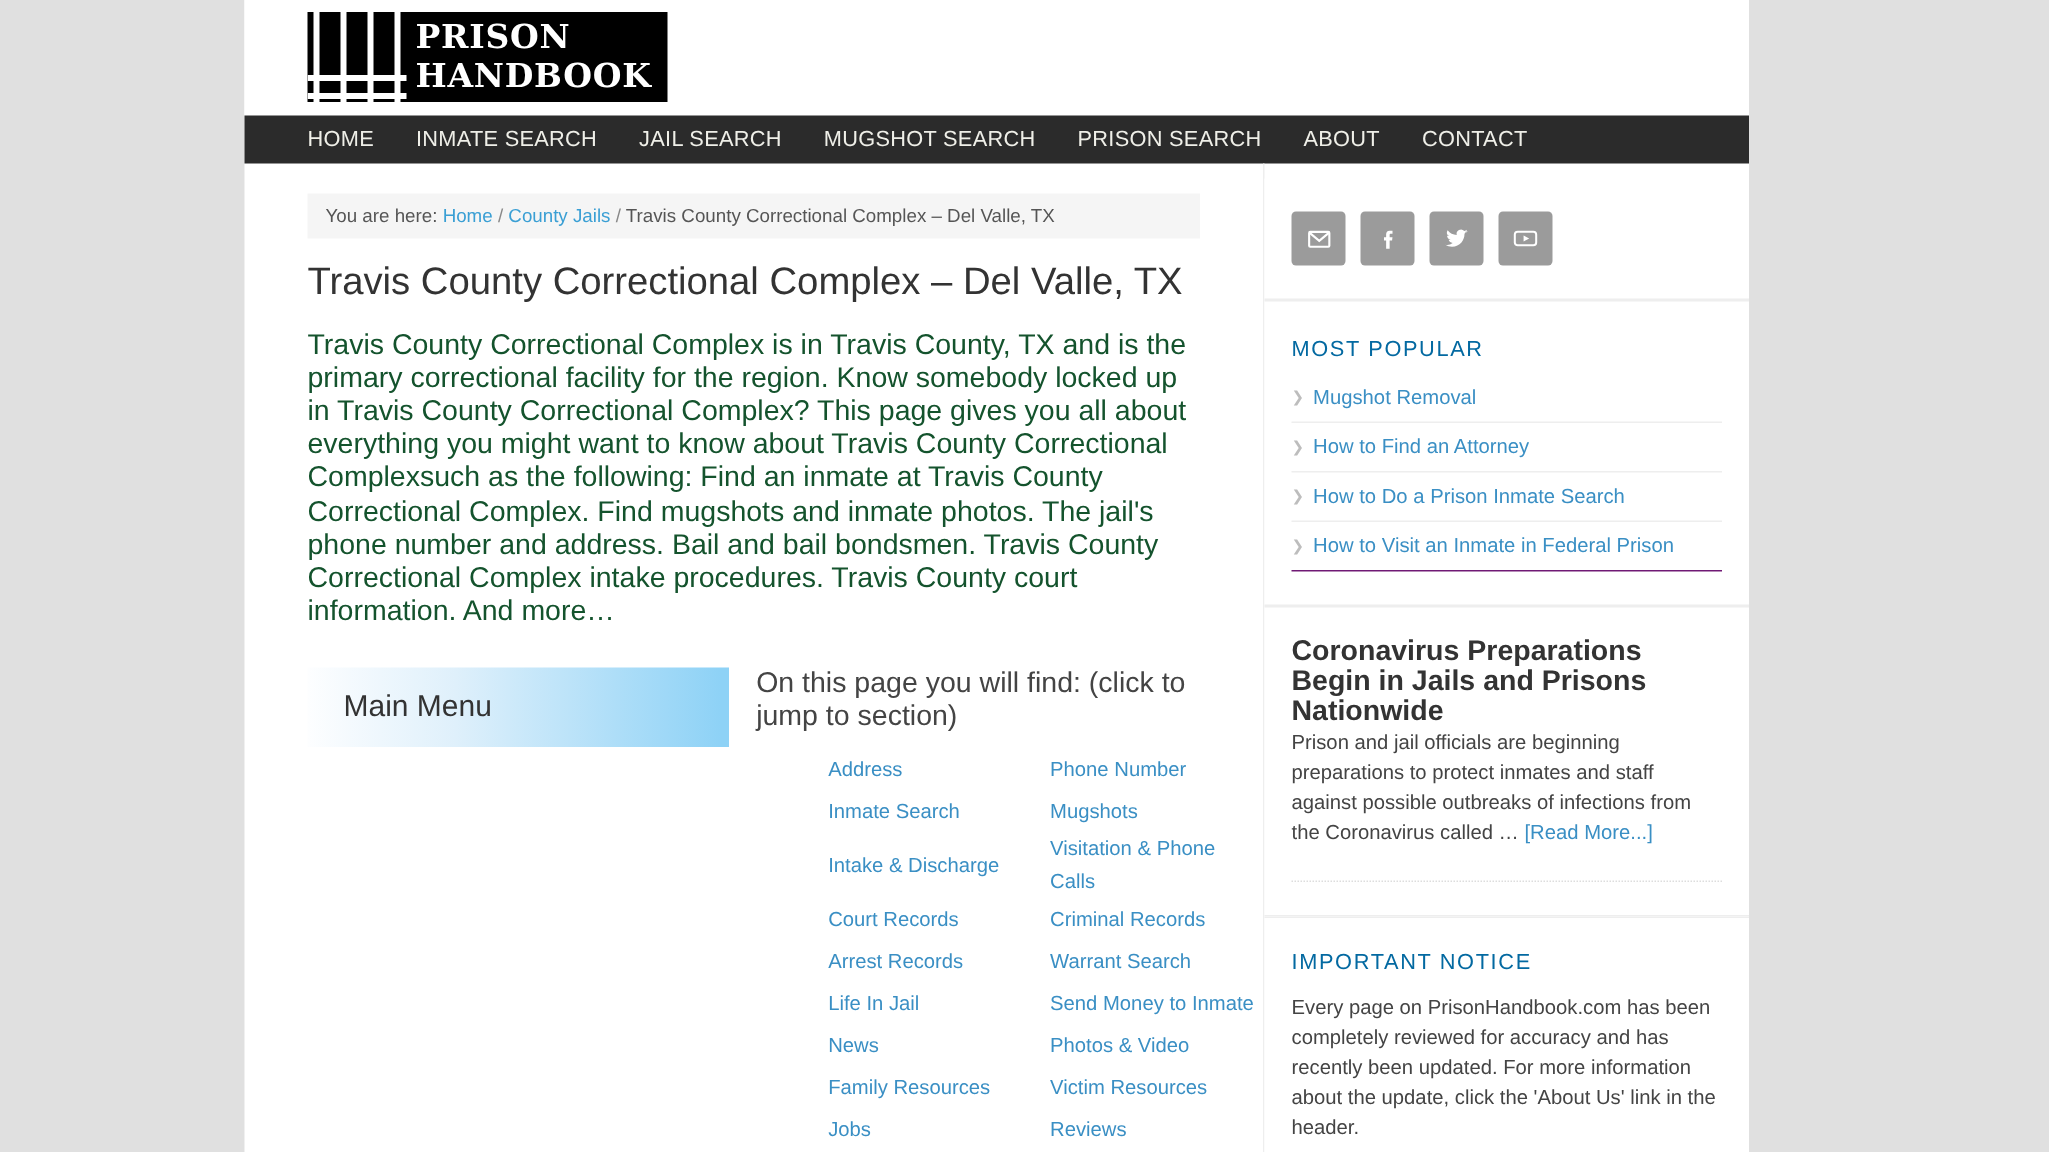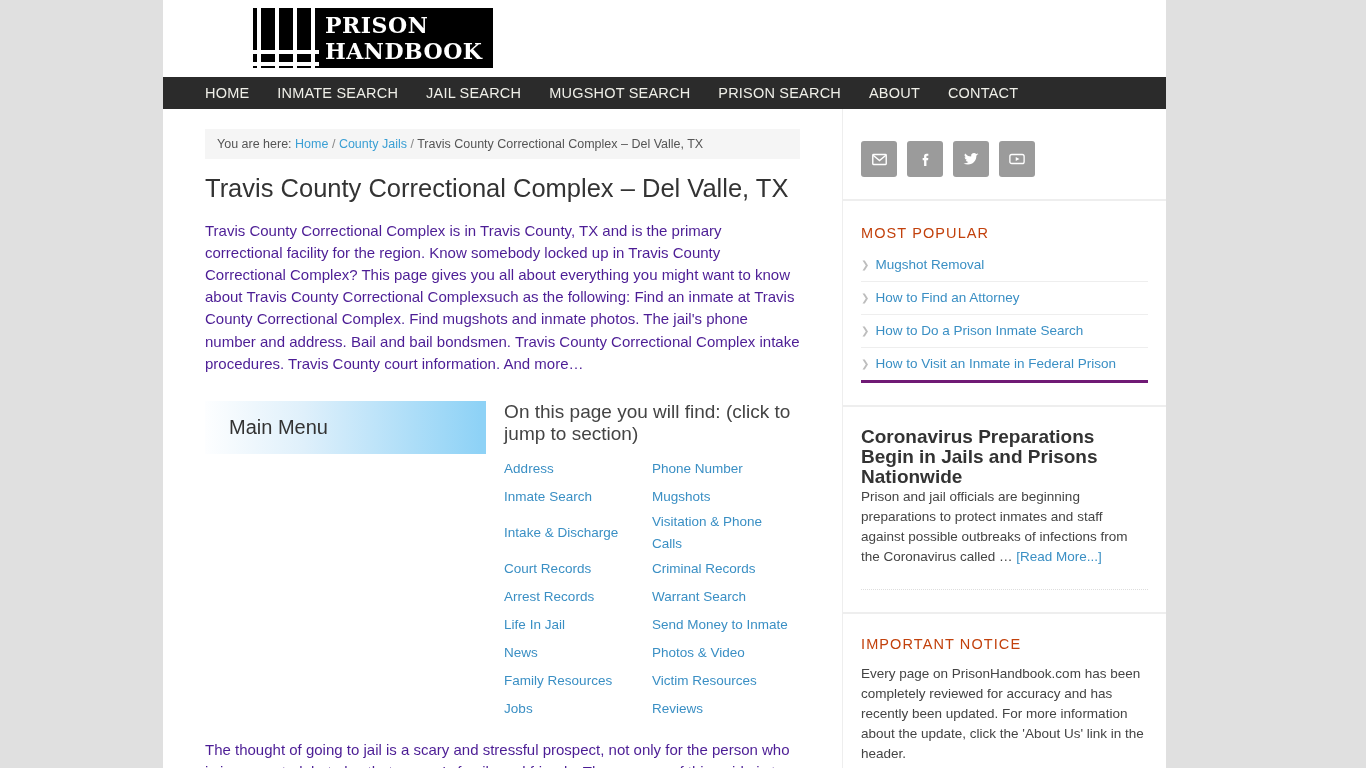--- a/index.html
+++ b/index.html
@@ -27,21 +27,20 @@
   .header {
     height: 77px;
     background: #ffffff;
     padding: 8px 0 0 42px;
   }
   .logo {
     position: relative;
     width: 240px; height: 60px;
     background: #000000;
     overflow: hidden;
-    margin-left: 48px;
   }
   .bars {
     position: absolute; left: 0; top: 0;
     width: 66px; height: 60px;
   }
   .bar-v {
     position: absolute; top: 0; width: 4px; height: 60px;
     background: #ffffff;
   }
   .bar-h {
@@ -104,23 +103,23 @@
   .breadcrumb .sep { color: #888888; }
   
   h1.page-title {
     font-size: 25.5px;
     font-weight: normal;
     color: #333333;
     margin: 14px 0 16px 0;
     line-height: 1.2;
   }
   p.body-text {
-    font-size: 15px;
+    font-size: 19px;
     line-height: 22.2px;
-    color: #4c1d95;
+    color: #14532d;
     margin: 0 0 18px 0;
   }
   
   .menu-area {
     display: flex;
     margin-top: 26px;
   }
   .menu-left { width: 322px; padding-right: 18px; }
   .mainmenu-box {
     height: 53px;
@@ -134,21 +133,21 @@
     color: #333333;
   }
   
   .menu-right { width: 320px; }
   .jump-intro {
     font-size: 19px;
     color: #444444;
     line-height: 22px;
     margin: 0 0 10px 0;
   }
-  .jump-table { width: 100%; border-collapse: collapse; }
+  .jump-table { width: 100%; border-collapse: collapse; margin-left: 48px; }
   .jump-table td {
     width: 50%;
     vertical-align: middle;
     padding: 0;
     height: 28px;
   }
   .jump-table a {
     color: #3a8fc4;
     text-decoration: none;
     font-size: 13.5px;
@@ -169,32 +168,32 @@
     width: 36px; height: 36px;
     background: #9b9b9b;
     border-radius: 3px;
     display: flex;
     align-items: center;
     justify-content: center;
     color: #ffffff;
   }
   .widget-title {
     font-size: 14.5px;
-    color: #c2410c;
+    color: #0369a1;
     letter-spacing: 1.1px;
     margin: 0 0 8px 0;
     font-weight: normal;
   }
   ul.popular { list-style: none; margin: 0; padding: 0; }
   ul.popular li {
     border-bottom: 1px solid #eeeeee;
     padding: 8px 0 9px 0;
     font-size: 13.5px;
   }
-  ul.popular li:last-child { border-bottom: 3px solid #701a75; }
+  ul.popular li:last-child { border-bottom: 1px solid #701a75; }
   ul.popular .chev {
     color: #bdbdbd;
     font-size: 10px;
     margin-right: 6px;
     vertical-align: 1px;
   }
   ul.popular a {
     color: #3a8fc4;
     text-decoration: none;
   }

